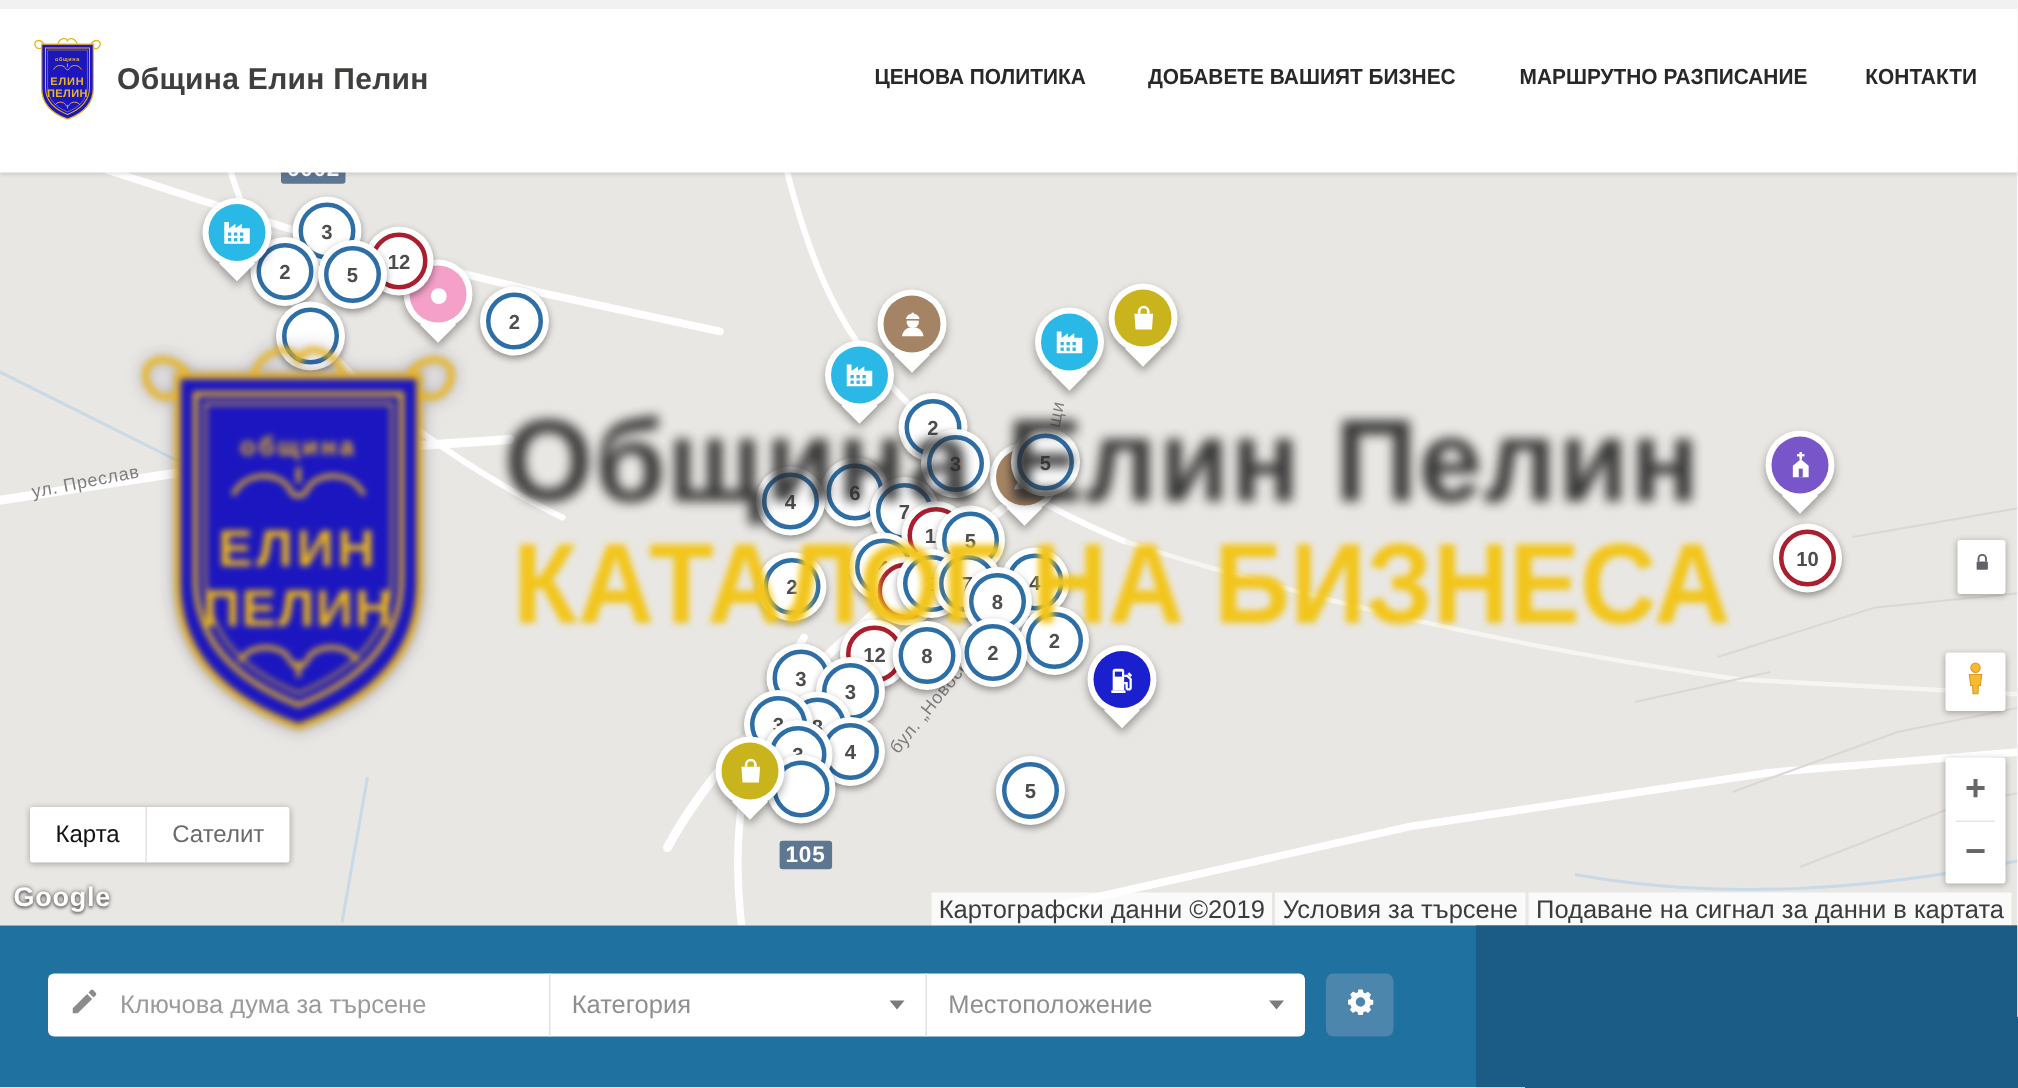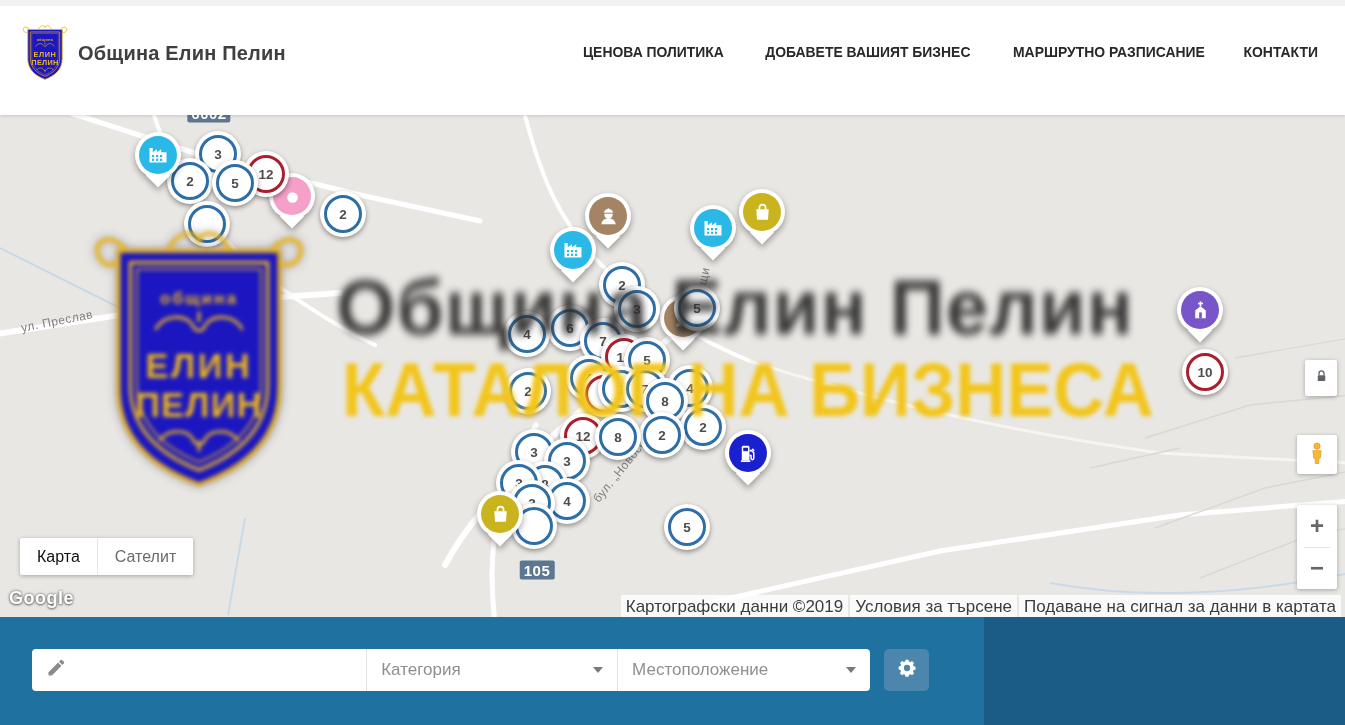--- a/index.html
+++ b/index.html
@@ -553,20 +553,21 @@
     <div class="right-sec"></div>
   </div>
   <div class="fields" style="position:absolute;left:32px;top:649px;z-index:21;">
     <div class="field keyword">
       <span>
         <svg viewBox="0 0 24 24" width="20" height="20" fill="#8b8b8b">
             <path d="M3 21v-4l11.5-11.5 4 4L7 21z"></path>
             <path d="M15.6 4.4l1.8-1.8a1.5 1.5 0 012.1 0l1.9 1.9a1.5 1.5 0 010 2.1l-1.8 1.8z"></path>
           </svg>
       </span>
+      <input type="text" placeholder="Ключова дума за търсене" style="">
     </div>
     <div class="field sel cat">
       <span class="sel-text">Категория</span>
       <span class="chev"></span>
     </div>
     <div class="field sel loc">
       <span class="sel-text">Местоположение</span>
       <span class="chev"></span>
     </div>
   </div>

